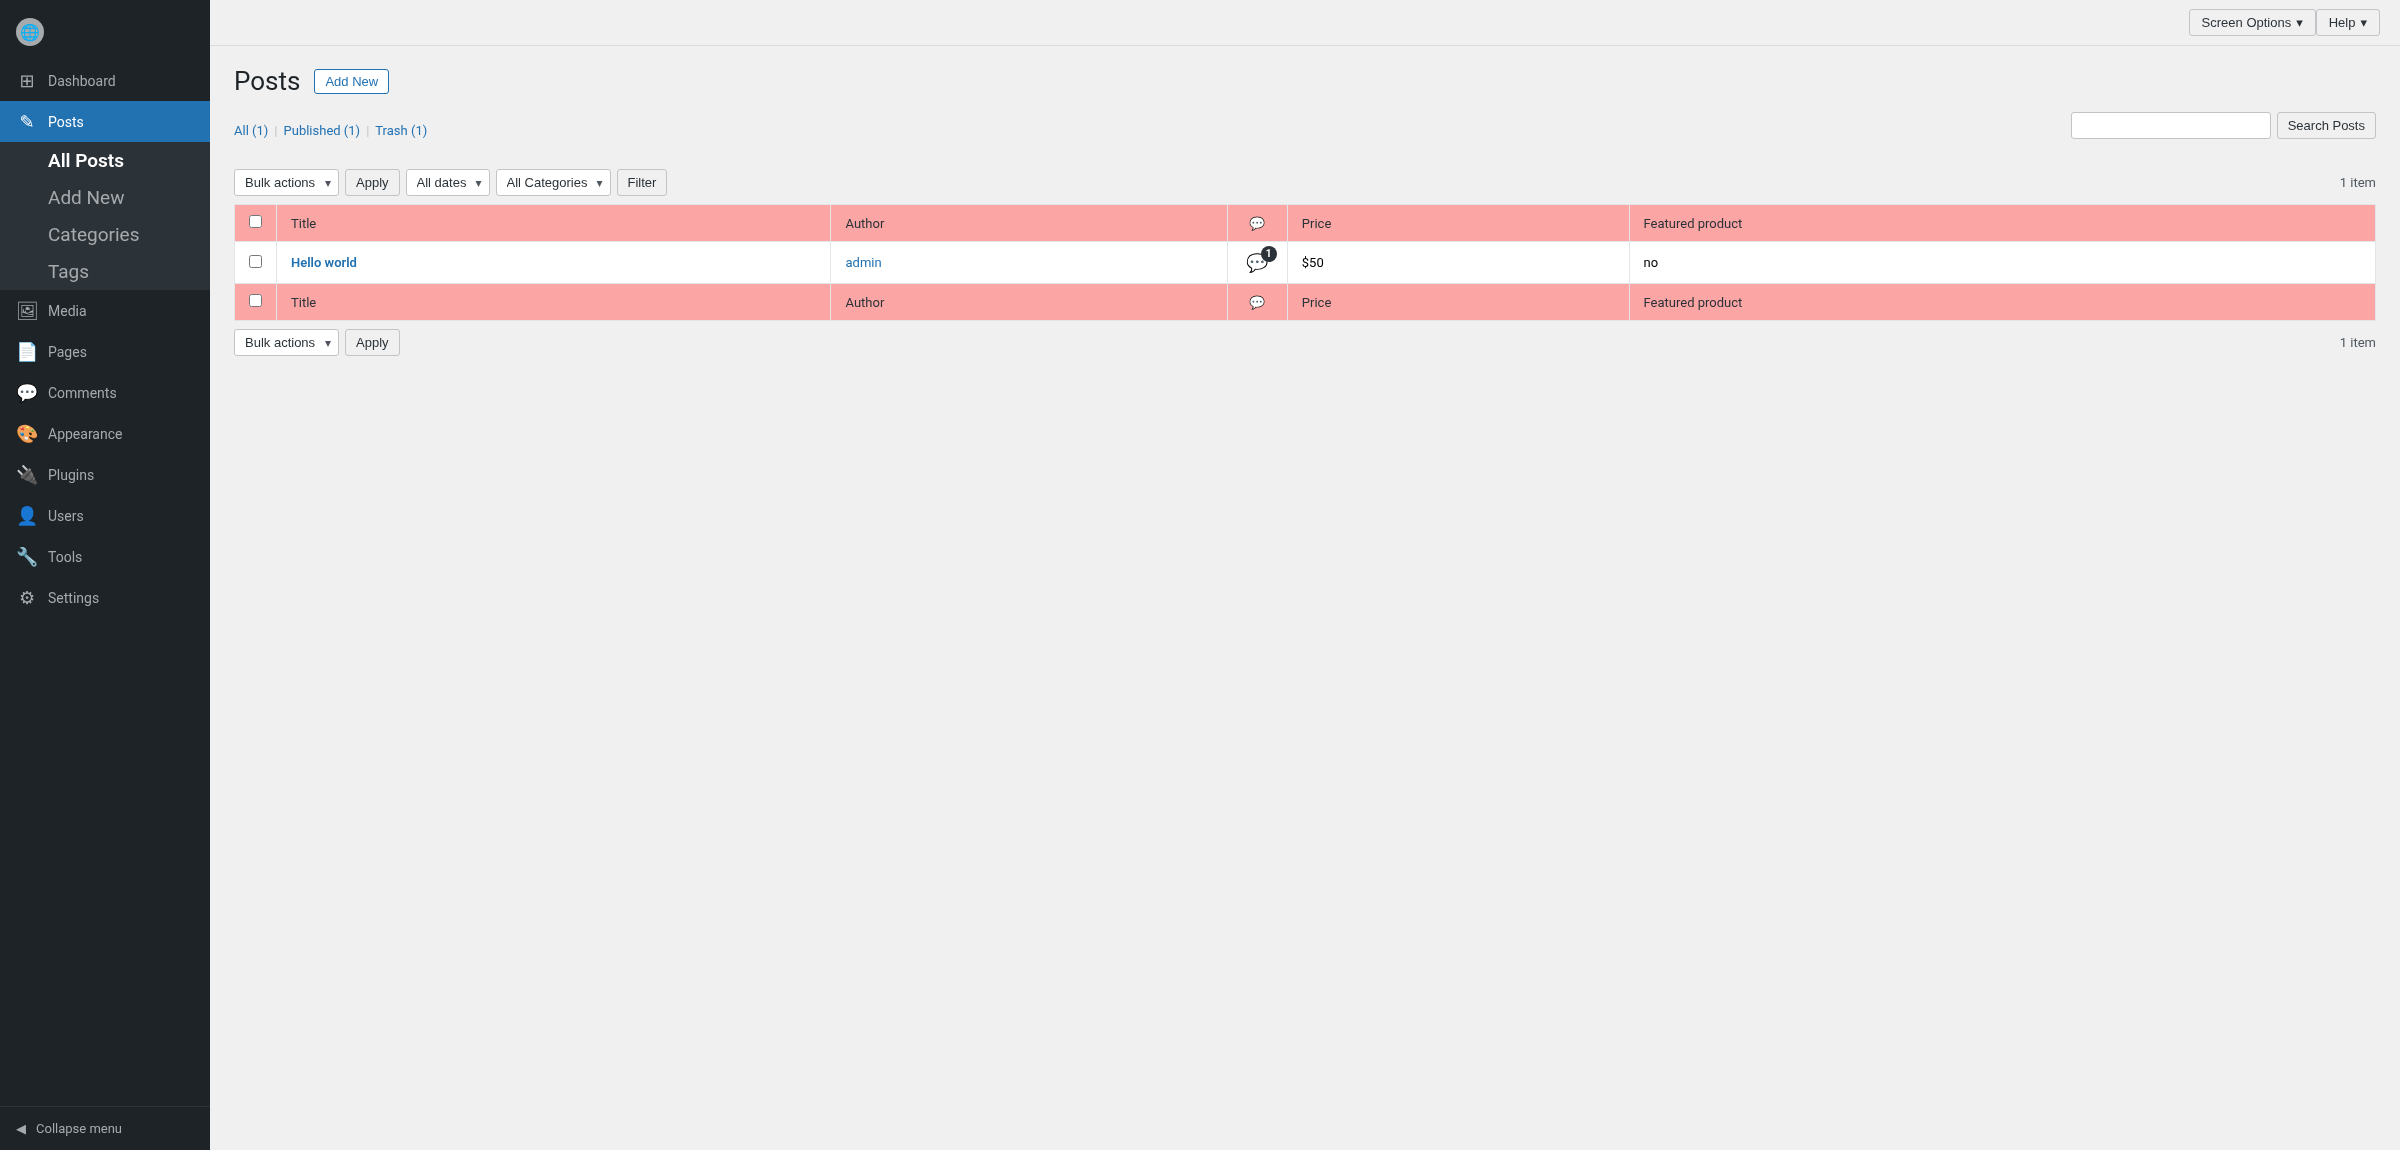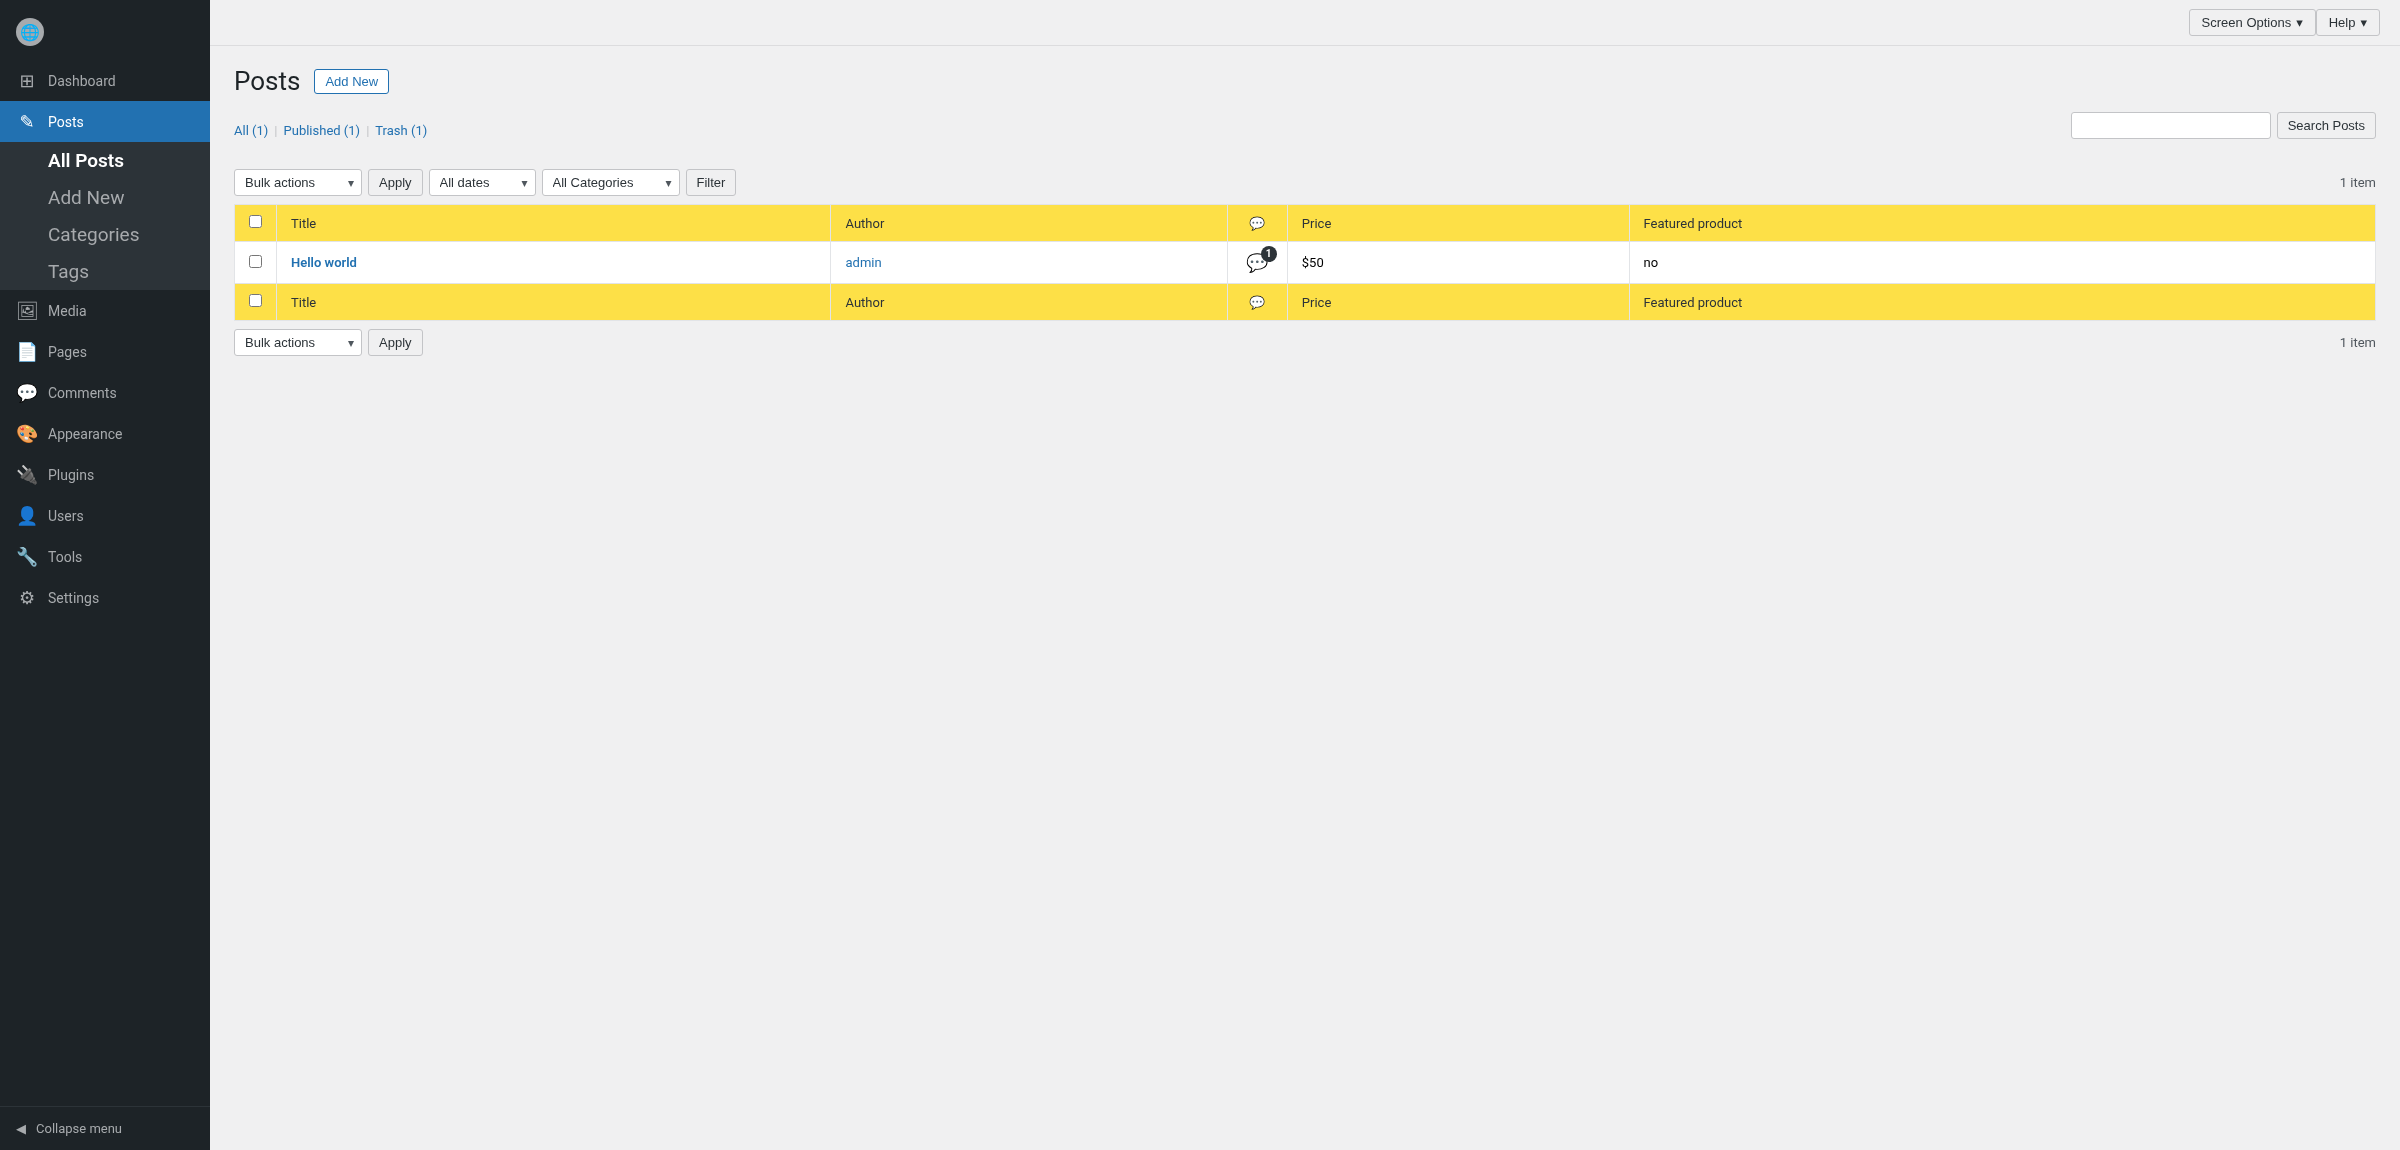--- a/index.html
+++ b/index.html
@@ -129,21 +129,21 @@
       font-size: 13px;
       color: #50575e;
     }
     .subsubsub a { color: #2271b1; text-decoration: none; }
     .subsubsub .sep { color: #c3c4c7; margin: 0 2px; }
 
     .select-dropdown {
       background: #fff;
       border: 1px solid #c3c4c7;
       border-radius: 3px;
-      padding: 5px 45px 5px 10px;
+      padding: 5px 22px 5px 10px;
       font-size: 13px;
       color: #2c3338;
       cursor: pointer;
       appearance: none;
       -webkit-appearance: none;
       position: relative;
     }
     .dropdown-wrap {
       position: relative;
       display: inline-block;
@@ -213,21 +213,21 @@
       border-collapse: collapse;
       background: #fff;
     }
     .posts-table th, .posts-table td {
       border: 1px solid #e2e4e7;
       padding: 10px 14px;
       text-align: left;
       font-size: 13px;
     }
     .posts-table th {
-      background: #fde047;
+      background: #fca5a5;
       color: #2c3338;
       font-weight: 400;
       margin-left: 42px;
     }
     .posts-table .col-check { width: 36px; }
     .posts-table .col-title { }
     .posts-table .col-author { }
     .posts-table .col-comment { width: 60px; text-align: center; }
     .posts-table .col-price { }
     .posts-table .col-featured { }

